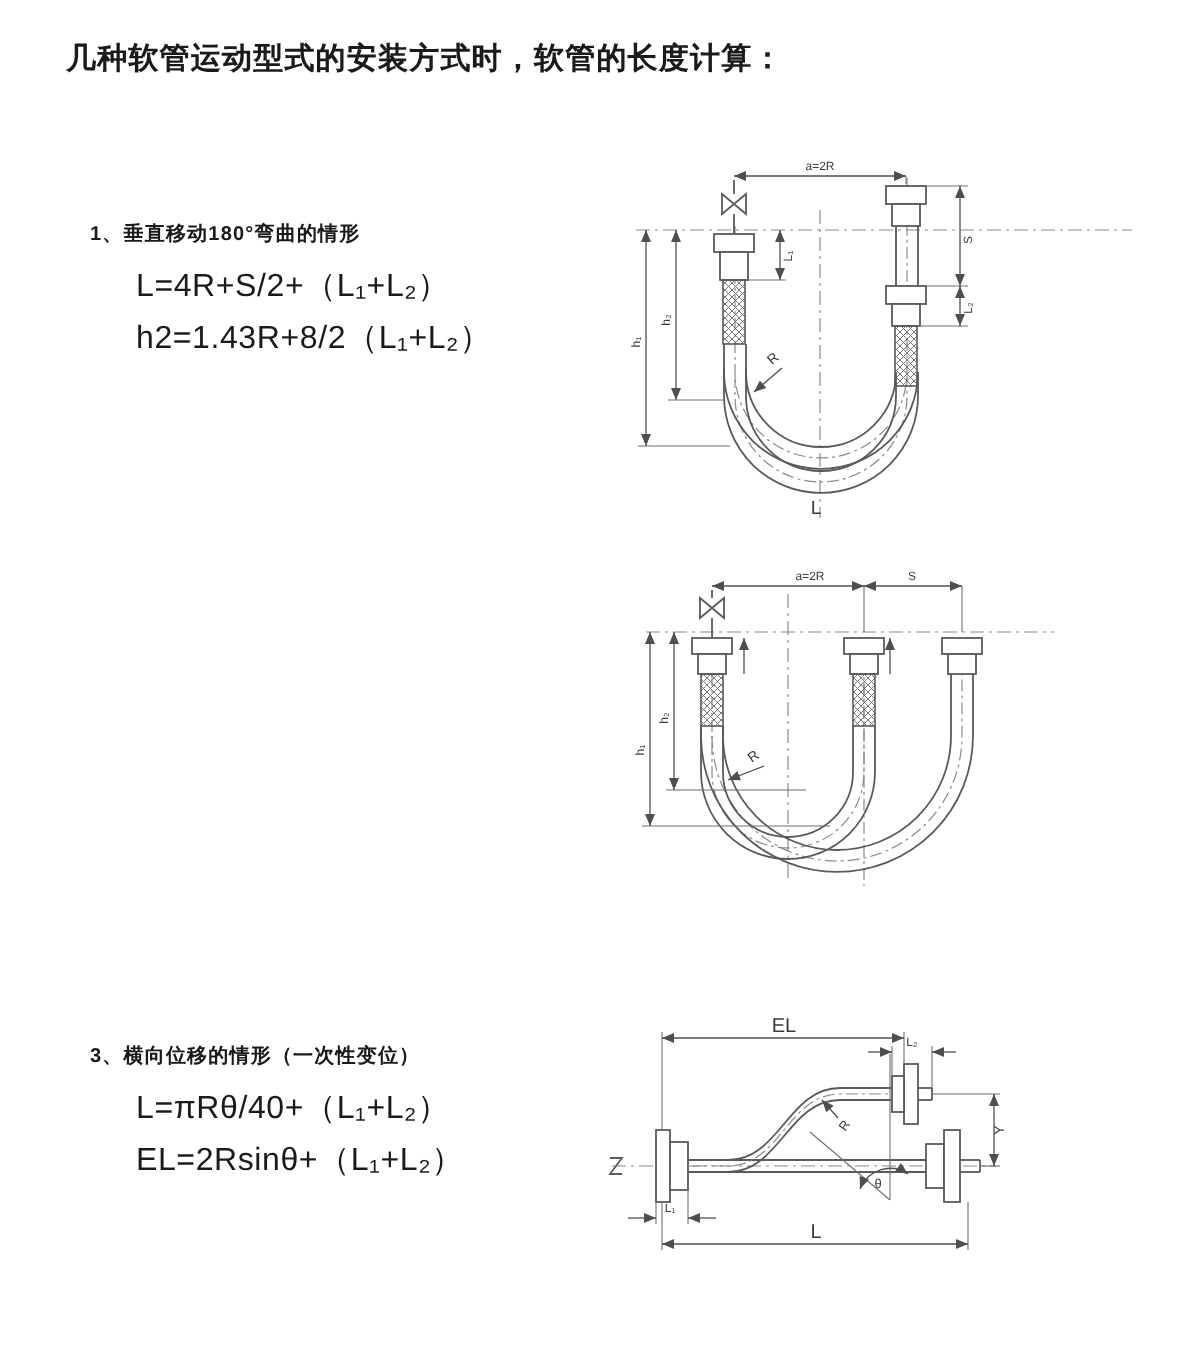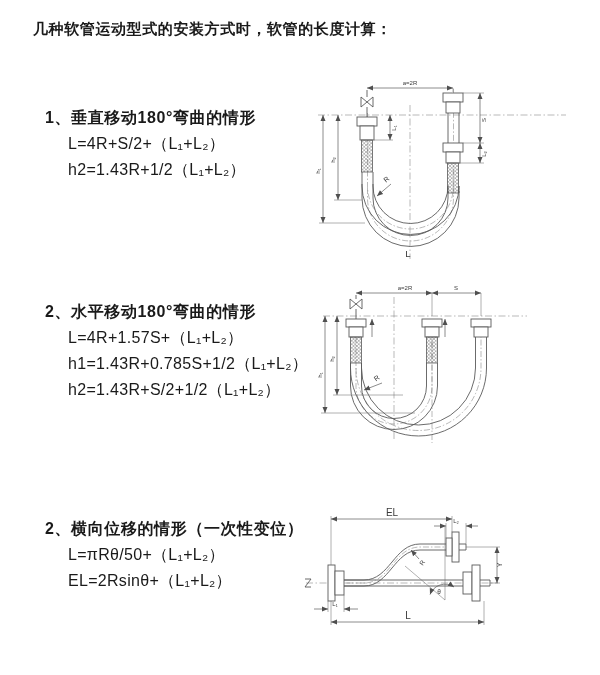--- a/index.html
+++ b/index.html
@@ -6,21 +6,21 @@
   .page{
     position:relative;width:600px;height:675px;background:#ffffff;
     font-family:"Liberation Sans","DejaVu Sans",sans-serif;color:#1a1a1a;
     overflow:hidden;
   }
   .title{
     position:absolute;left:33px;top:20px;font-size:15px;font-weight:bold;
     letter-spacing:.6px;
   }
   .sec{position:absolute;left:45px;}
-  .sec .heading{font-size:16px;font-weight:600;letter-spacing:.6px;line-height:16px;margin-bottom:10px;}
+  .sec .heading{font-size:10px;font-weight:600;letter-spacing:.6px;line-height:16px;margin-bottom:10px;}
   .sec .formula{font-size:16px;letter-spacing:.3px;line-height:16px;padding-left:23px;margin-bottom:10px;}
   svg{position:absolute;overflow:visible;}
   svg .geo{stroke:#5a5a5a;stroke-width:.9;fill:none;}
   svg .fit{stroke:#5a5a5a;stroke-width:.9;fill:#ffffff;}
   svg .braid{stroke:#5a5a5a;stroke-width:.8;fill:url(#hatch);}
   svg .dim{stroke:#4f4f4f;stroke-width:.65;fill:none;}
   svg .ext{stroke:#6f6f6f;stroke-width:.55;fill:none;}
   svg .cl{stroke:#8a8a8a;stroke-width:.6;fill:none;stroke-dasharray:7 2.5 1.5 2.5;}
   svg .cld{stroke:#8a8a8a;stroke-width:.6;fill:none;stroke-dasharray:6 2 1.5 2;}
   svg text{fill:#3a3a3a;font-family:"Liberation Sans","DejaVu Sans",sans-serif;}
@@ -29,33 +29,27 @@
 </head>
 <body>
 
 <div class="page">
 
   <div class="title">几种软管运动型式的安装方式时，软管的长度计算：</div>
 
   <section class="sec" style="top:110px">
     <div class="heading">1、垂直移动180°弯曲的情形</div>
     <div class="formula">L=4R+S/2+（L₁+L₂）</div>
-    <div class="formula">h2=1.43R+1/2（L₁+L₂）</div>
+    <div class="formula">h2=1.43R+8/2（L₁+L₂）</div>
   </section>
 
-  <section class="sec" style="top:304px">
-    <div class="heading">2、水平移动180°弯曲的情形</div>
-    <div class="formula">L=4R+1.57S+（L₁+L₂）</div>
-    <div class="formula">h1=1.43R+0.785S+1/2（L₁+L₂）</div>
-    <div class="formula">h2=1.43R+S/2+1/2（L₁+L₂）</div>
-  </section>
 
   <section class="sec" style="top:521px">
-    <div class="heading">2、横向位移的情形（一次性变位）</div>
-    <div class="formula">L=πRθ/50+（L₁+L₂）</div>
+    <div class="heading">3、横向位移的情形（一次性变位）</div>
+    <div class="formula">L=πRθ/40+（L₁+L₂）</div>
     <div class="formula">EL=2Rsinθ+（L₁+L₂）</div>
   </section>
 
   <svg style="left:310px;top:75px" width="290" height="190" viewBox="0 0 290 190">
     <defs>
       <marker id="ah" markerUnits="userSpaceOnUse" markerWidth="7" markerHeight="7" refX="6.4" refY="3.5" orient="auto-start-reverse">
         <path d="M0.4,1 L6.4,3.5 L0.4,6 Z" fill="#4f4f4f"></path>
       </marker>
       <pattern id="hatch" patternUnits="userSpaceOnUse" width="3.5" height="3.5">
         <path d="M0,0 L3.5,3.5 M3.5,0 L0,3.5" stroke="#6a6a6a" stroke-width="0.45" fill="none"></path>

